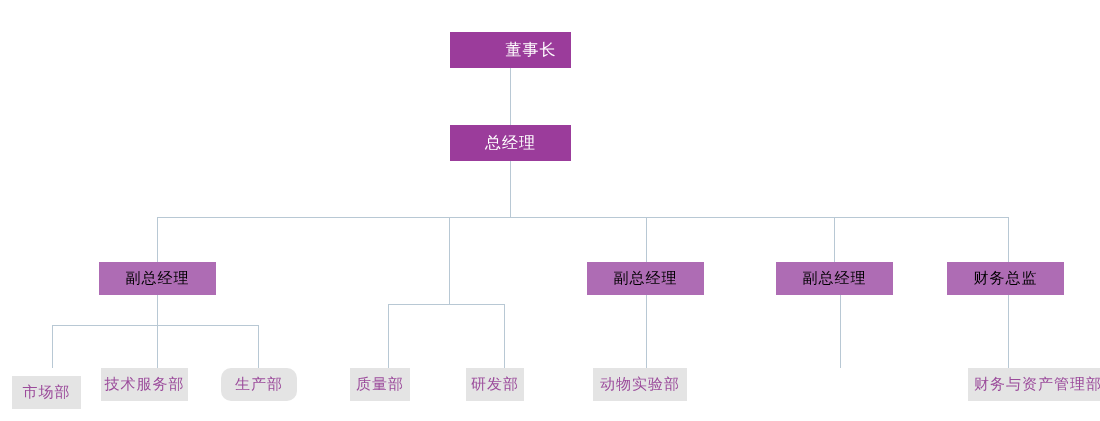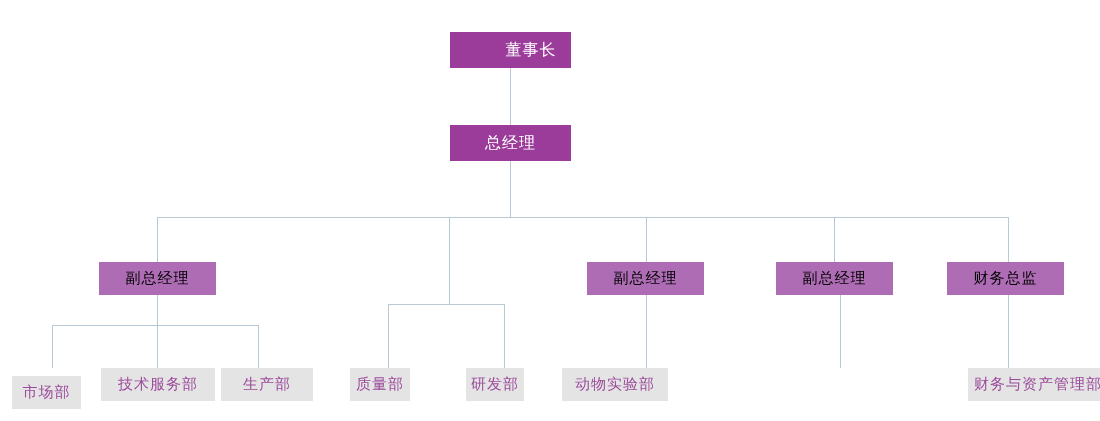--- a/index.html
+++ b/index.html
@@ -101,26 +101,26 @@
   <div class="node level-vp" style="left:99px; top:262px; width:117px;">副总经理</div>
 
   <div class="node level-vp" style="left:587px; top:262px; width:117px;">副总经理</div>
 
   <div class="node level-vp" style="left:776px; top:262px; width:117px;">副总经理</div>
 
   <div class="node level-vp" style="left:947px; top:262px; width:117px;">财务总监</div>
 
   <div class="node level-dept" style="left:12px; top:376px; width:69px;">市场部</div>
 
-  <div class="node level-dept" style="left:101px; top:368px; width:114px;">技术服务部</div>
+  <div class="node level-dept" style="left:101px; top:368px; width:87px;">技术服务部</div>
 
-  <div class="node level-dept" style="left:221px; top:368px; width:92px;">生产部</div>
+  <div class="node level-dept" style="left:221px; top:368px; width:76px;border-radius:10px;">生产部</div>
 
   <div class="node level-dept" style="left:350px; top:368px; width:60px;">质量部</div>
 
   <div class="node level-dept" style="left:466px; top:368px; width:58px;">研发部</div>
 
-  <div class="node level-dept" style="left:562px; top:368px; width:106px;">动物实验部</div>
+  <div class="node level-dept" style="left:593px; top:368px; width:94px;">动物实验部</div>
 
 
   <div class="node level-dept" style="left:932px; top:368px; width:140px;margin-left:36px;">财务与资产管理部</div>
 
 </div>
 
 </body></html>

